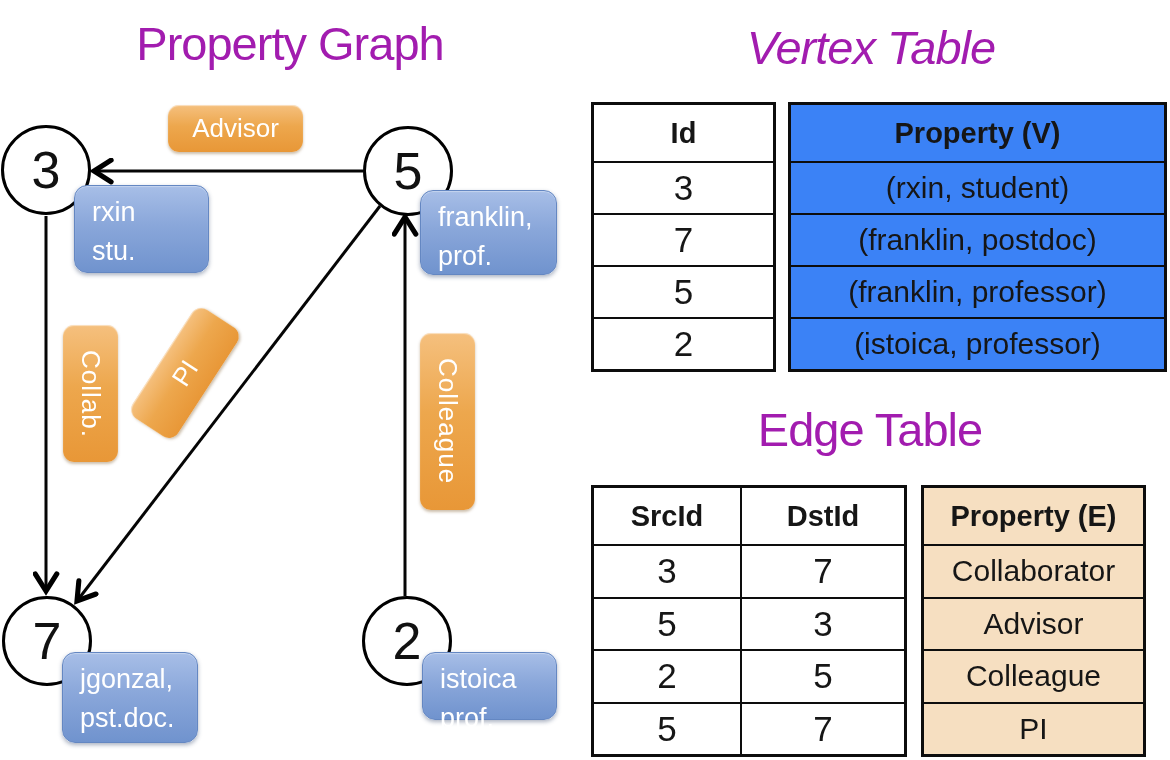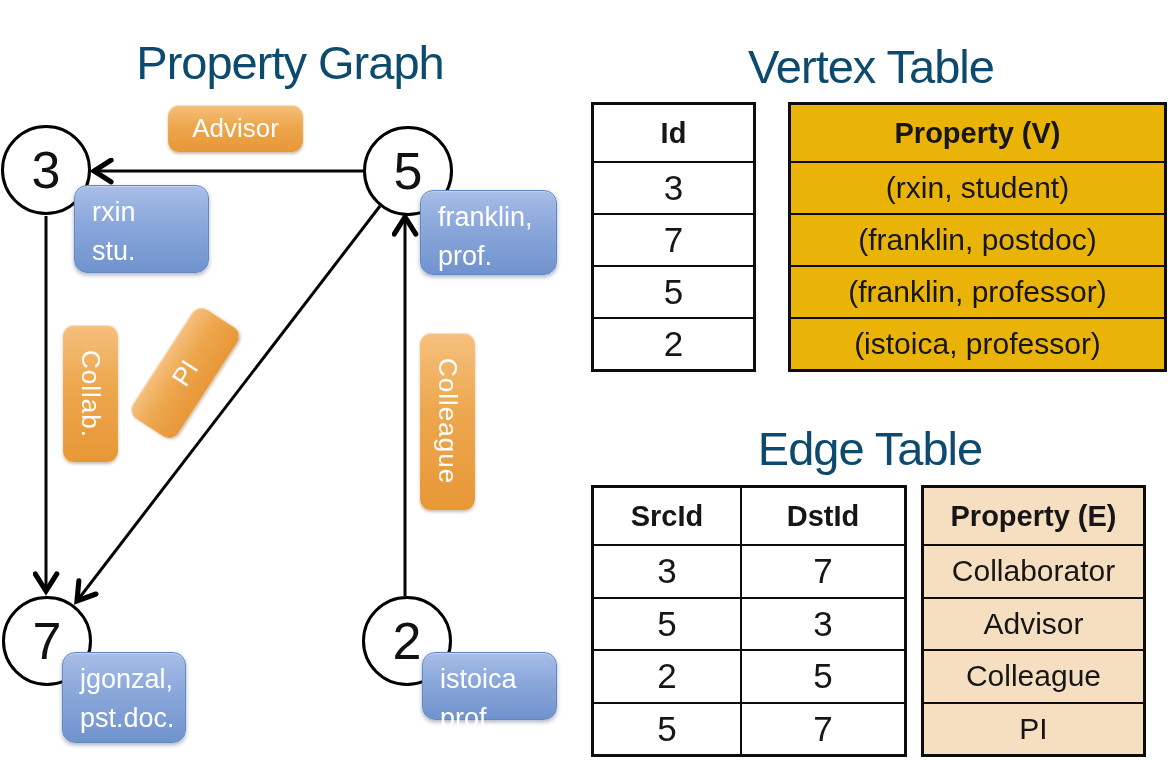--- a/index.html
+++ b/index.html
@@ -4,21 +4,21 @@
 <style>
   html,body{margin:0;padding:0;background:#ffffff;}
   body{
     width:1170px;height:760px;position:relative;overflow:hidden;
     font-family:"Liberation Sans", sans-serif;color:#151515;
   }
   .abs{position:absolute;}
   
   .big-title{
     font-size:47px;letter-spacing:-1px;text-align:center;
-    color:#0c4a6e;white-space:nowrap;margin-top:19px;
+    color:#a21caf;white-space:nowrap;
   }
   
   .node{
     position:absolute;width:90px;height:90px;box-sizing:border-box;
     border:3.5px solid #000;border-radius:50%;background:#fff;
     display:flex;align-items:center;justify-content:center;
     font-size:52px;color:#111;z-index:2;
   }
   
   .elabel{
@@ -45,21 +45,21 @@
     display:grid;grid-template-rows:56px repeat(4,1fr);background:#fff;
   }
   .cell{
     display:flex;align-items:center;justify-content:center;
     font-size:30px;color:#161616;box-sizing:border-box;white-space:nowrap;
   }
   .cell.num{font-size:35px;}
   .cell.hdr{font-weight:bold;font-size:29px;}
   .rowline{border-top:2.5px solid #0d0d0d;}
   .colline{border-right:2.5px solid #0d0d0d;}
-  .bluefill{background:#eab308;}
+  .bluefill{background:#3b82f6;}
   .tanfill{background:#f6dfc1;}
   .ids2{grid-template-columns:148px 1fr;}
 </style>
 </head>
 <body>
 
 <div class="abs big-title" style="left:40px;top:16px;width:500px;">Property Graph</div>
 
 <svg id="edges" width="580" height="760" viewBox="0 0 580 760">
   <defs>
@@ -100,32 +100,32 @@
 </div>
 
 <div class="vprop" style="left:62px;top:185px;width:135px;height:88px;margin-left:12px;">
   <div>rxin</div>
   <div>stu.</div>
 </div>
 <div class="vprop" style="left:420px;top:190px;width:137px;height:85px;">
   <div>franklin,</div>
   <div>prof.</div>
 </div>
-<div class="vprop" style="left:62px;top:652px;width:124px;height:91px;">
+<div class="vprop" style="left:62px;top:652px;width:136px;height:91px;">
   <div>jgonzal,</div>
   <div>pst.doc.</div>
 </div>
 <div class="vprop" style="left:422px;top:652px;width:135px;height:68px;">
   <div>istoica</div>
   <div>prof.</div>
 </div>
 
-<div class="abs big-title" style="left:671px;top:20px;width:400px;">Vertex Table</div>
+<div class="abs big-title" style="left:671px;top:20px;width:400px;font-style:italic;">Vertex Table</div>
 
-<div class="sub" style="left:591px;top:102px;width:165px;height:270px;">
+<div class="sub" style="left:591px;top:102px;width:185px;height:270px;">
   <div class="cell hdr">Id</div>
   <div class="cell num rowline">3</div>
   <div class="cell num rowline">7</div>
   <div class="cell num rowline">5</div>
   <div class="cell num rowline">2</div>
 </div>
 <div class="sub bluefill" style="left:788px;top:102px;width:379px;height:270px;">
   <div class="cell hdr bluefill">Property (V)</div>
   <div class="cell rowline bluefill">(rxin, student)</div>
   <div class="cell rowline bluefill">(franklin, postdoc)</div>

